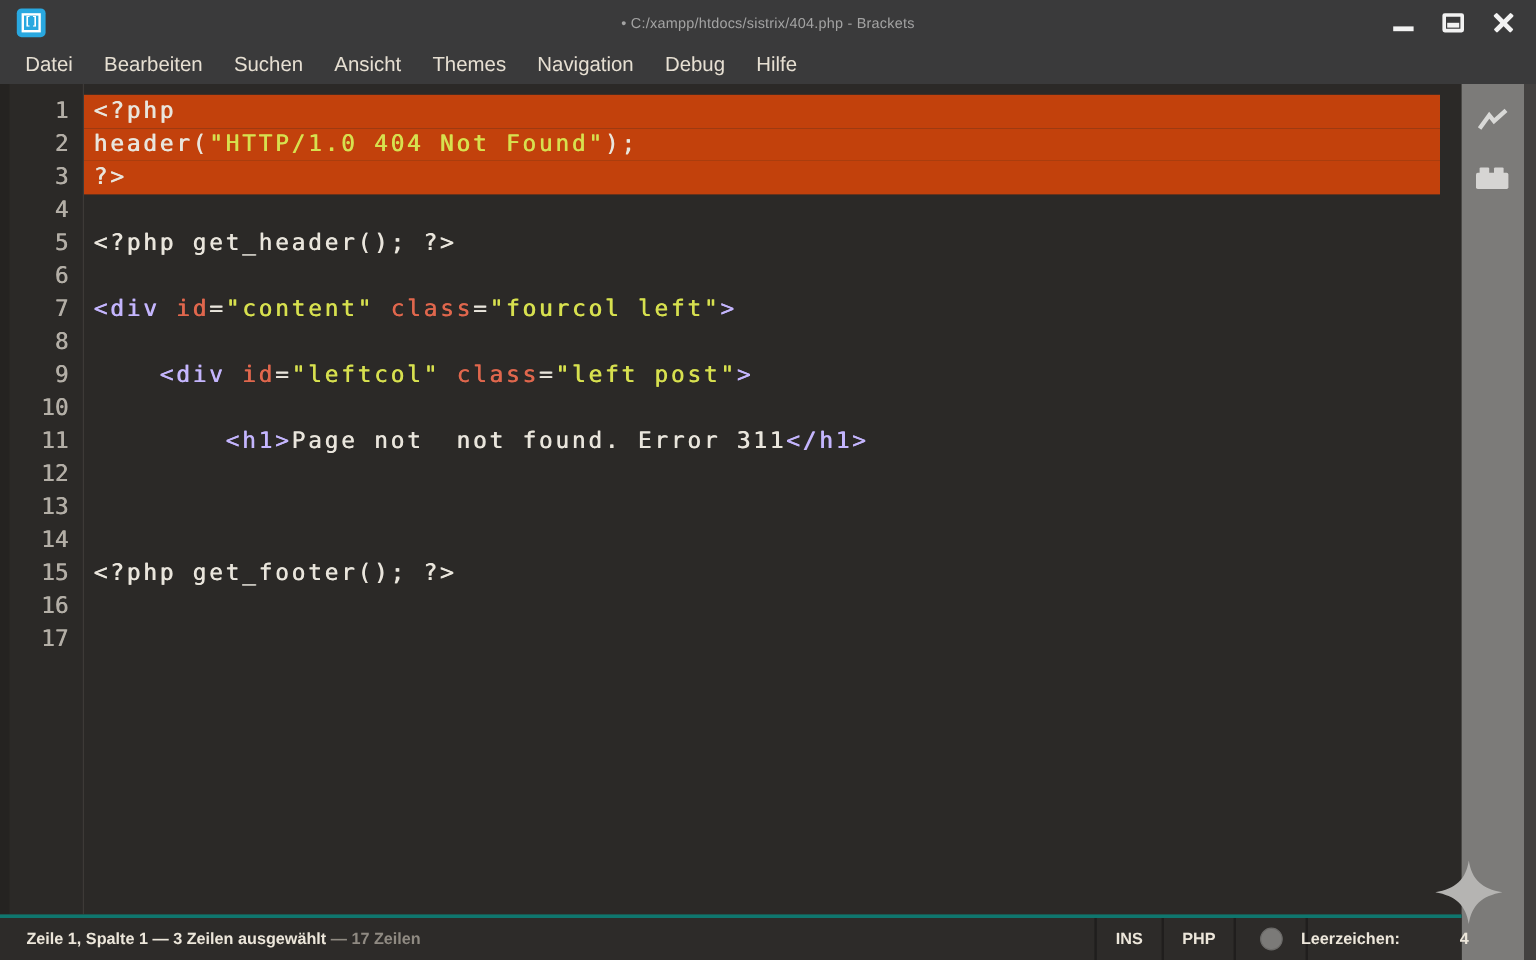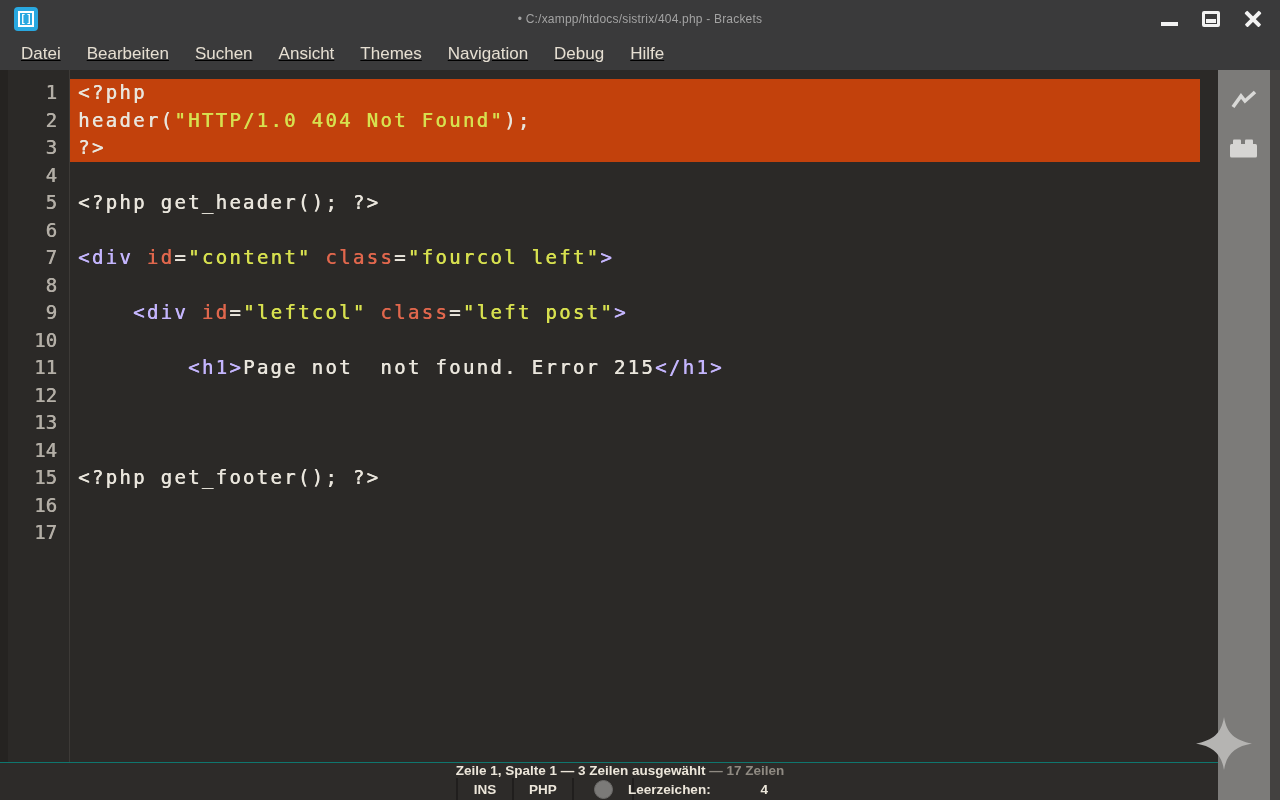--- a/index.html
+++ b/index.html
@@ -42,21 +42,21 @@
   .glyph-max:after { content:""; position:absolute; left:1px; right:1px; bottom:1px; height:4px; background:#f2f2f2; }
   .glyph-close { width:18px; height:18px; position:relative; }
   .glyph-close:before, .glyph-close:after {
     content:""; position:absolute; left:-1px; top:7px; width:20px; height:3.6px;
     background:#f2f2f2; border-radius:1px;
   }
   .glyph-close:before { transform:rotate(45deg); }
   .glyph-close:after  { transform:rotate(-45deg); }
   .menubar {
     position:absolute; left:8px; top:38px; height:32px;
-    display:flex; align-items:flex-end;text-decoration:underline;
+    display:flex; align-items:flex-end;
   }
   .menu-item {
     padding:0 13px; color:#e6dfd2; font-size:17px; line-height:32px; cursor:default;
   }
   
   .left-strip { position:absolute; left:0; top:70px; width:8px; height:692px; background:#252321; }
   .editor {
     position:absolute; left:8px; top:70px; width:1210px; height:692px;
     background:#2b2927; display:flex;
     font-family:"DejaVu Sans Mono", monospace;
@@ -84,23 +84,23 @@
   .toolbar {
     position:absolute; left:1218px; top:70px; width:52px; height:730px;
     background:#7c7b79; display:flex; flex-direction:column; align-items:center;
   }
   .tool-icon { margin-top:18px; width:30px; height:24px; display:flex; align-items:center; justify-content:center; }
   .right-strip { position:absolute; left:1270px; top:70px; width:10px; height:730px; background:#434140; }
   .sparkle { position:absolute; left:1196px; top:717px; width:56px; height:53px; }
   
   .statusbar {
     position:absolute; left:0; top:762px; width:1218px; height:38px;
-    background:#2d2b29; border-top:1px solid #0f766e;
+    background:#2d2b29; border-top:3px solid #0f766e;
     display:flex; align-items:center; justify-content:space-between;
-    font-size:13.5px; font-weight:700; color:#ece6da;flex-direction:column;
+    font-size:13.5px; font-weight:700; color:#ece6da;
   }
   .status-left { padding-left:22px; white-space:pre; }
   .status-left .dim { color:#8f8a82; }
   .status-right { display:flex; align-items:stretch; height:100%; }
   .status-cell {
     display:flex; align-items:center; justify-content:center;
     border-left:2px solid #201e1d; padding:0 4px;
   }
   .cell-ins { width:56px; }
   .cell-lang { width:60px; }
@@ -170,21 +170,21 @@
         <div class="code-line selected"><span class="tok-plain">&lt;?php</span></div>
         <div class="code-line selected"><span class="tok-plain">header(</span><span class="tok-str">"HTTP/1.0 404 Not Found"</span><span class="tok-plain">);</span></div>
         <div class="code-line selected"><span class="tok-plain">?&gt;</span></div>
         <div class="code-line"></div>
         <div class="code-line"><span class="tok-plain">&lt;?php get_header(); ?&gt;</span></div>
         <div class="code-line"></div>
         <div class="code-line"><span class="tok-tag">&lt;div</span><span class="tok-plain"> </span><span class="tok-attr">id</span><span class="tok-plain">=</span><span class="tok-str">"content"</span><span class="tok-plain"> </span><span class="tok-attr">class</span><span class="tok-plain">=</span><span class="tok-str">"fourcol left"</span><span class="tok-tag">&gt;</span></div>
         <div class="code-line"></div>
         <div class="code-line"><span class="tok-plain">    </span><span class="tok-tag">&lt;div</span><span class="tok-plain"> </span><span class="tok-attr">id</span><span class="tok-plain">=</span><span class="tok-str">"leftcol"</span><span class="tok-plain"> </span><span class="tok-attr">class</span><span class="tok-plain">=</span><span class="tok-str">"left post"</span><span class="tok-tag">&gt;</span></div>
         <div class="code-line"></div>
-        <div class="code-line"><span class="tok-plain">        </span><span class="tok-tag">&lt;h1&gt;</span><span class="tok-plain">Page not  not found. Error 215</span><span class="tok-tag">&lt;/h1&gt;</span></div>
+        <div class="code-line"><span class="tok-plain">        </span><span class="tok-tag">&lt;h1&gt;</span><span class="tok-plain">Page not  not found. Error 311</span><span class="tok-tag">&lt;/h1&gt;</span></div>
         <div class="code-line"></div>
         <div class="code-line"></div>
         <div class="code-line"></div>
         <div class="code-line"><span class="tok-plain">&lt;?php get_footer(); ?&gt;</span></div>
       </div>
   </div>
 
   <div class="toolbar">
     <div class="tool-icon">
       <svg width="26" height="20" viewBox="0 0 26 20">

